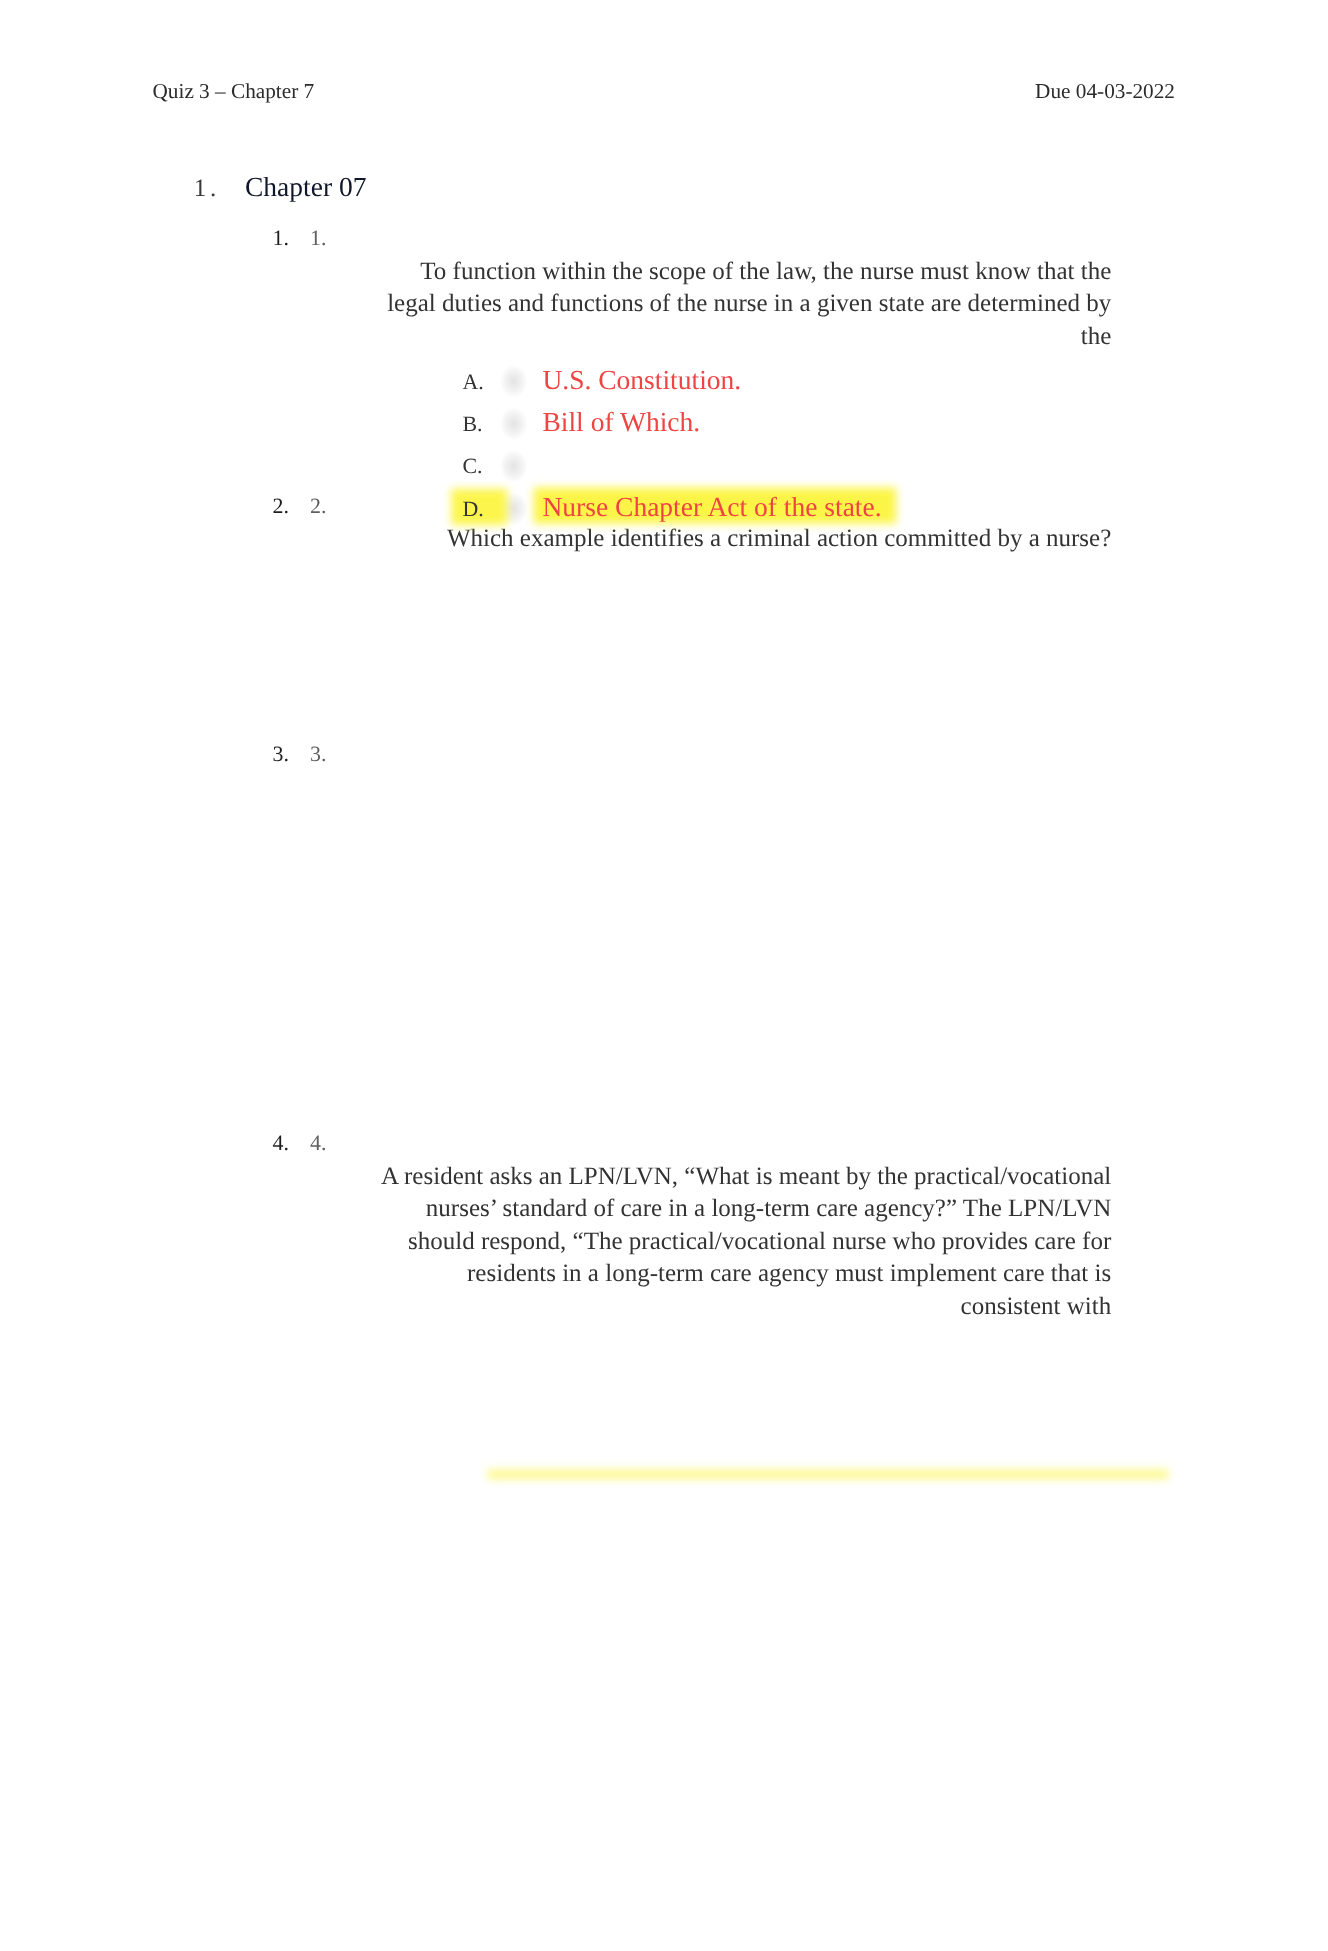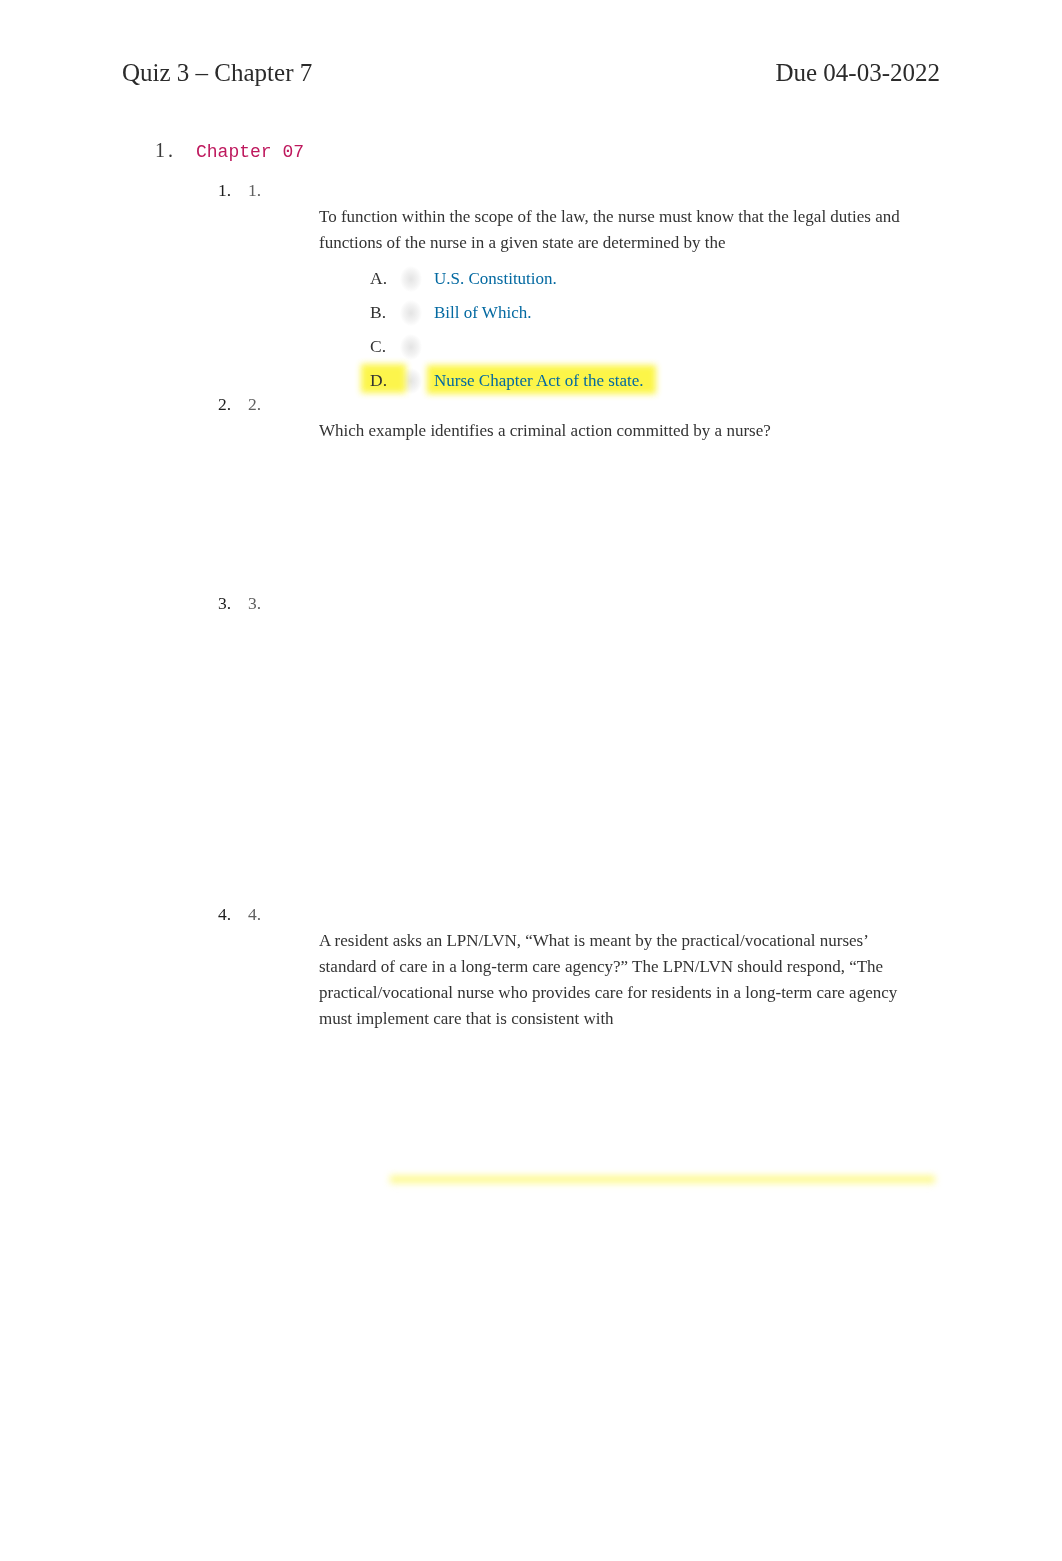--- a/index.html
+++ b/index.html
@@ -22,21 +22,21 @@
 
   
   .doc-header {
     position: absolute;
     top: 60px;
     left: 122px;
     width: 818px;
     display: flex;
     justify-content: space-between;
     align-items: baseline;
-    font-size: 25px;
+    font-size: 17px;
     line-height: 26px;
     color: #2b2b2b;
   }
   .doc-header .hdr-left  { white-space: nowrap; }
   .doc-header .hdr-right { white-space: nowrap; }
 
   
   .chapter-block {
     position: absolute;
     top: 136px;
@@ -46,24 +46,23 @@
   }
   .chapter-marker {
     font-size: 20px;
     line-height: 28px;
     color: #3a3a3a;
     letter-spacing: 3px;
     width: 41px;
     flex: none;
   }
   .chapter-title {
-    font-size: 18px;
+    font-size: 22px;
     line-height: 28px;
-    color: #be185d;
-    font-family: Liberation Mono, monospace;
+    color: #0f172a;
   }
 
   
   .question {
     position: absolute;
     left: 218px;
   }
   .q-markers {
     display: flex;
     align-items: baseline;
@@ -76,27 +75,27 @@
     width: 30px;
     flex: none;
   }
   .q-marker-inner {
     font-size: 17.5px;
     line-height: 24px;
     color: #5f5f5f;
     flex: none;
   }
   .q-stem {
-    margin-left: 101px;
+    margin-left: 79px;
     margin-top: 2px;
     width: 592px;
-    font-size: 17px;
+    font-size: 20px;
     line-height: 26px;
     color: #333333;
-    text-align: left;
+    text-align: right;
   }
 
   
   .options {
     margin-left: 152px;
     margin-top: 9px;
   }
   .option-row {
     position: relative;
     display: flex;
@@ -122,23 +121,23 @@
     background: radial-gradient(ellipse at center,
                 rgba(150,150,150,0.26) 0%,
                 rgba(175,175,175,0.15) 45%,
                 rgba(255,255,255,0) 72%);
     z-index: 1;
     pointer-events: none;
   }
   .opt-text {
     position: relative;
     z-index: 2;
-    font-size: 17px;
-    line-height: 26px;
-    color: #0369a1;
+    font-size: 22px;
+    line-height: 26px;
+    color: #ef4444;
     white-space: nowrap;
   }
 
   
   .option-row.is-highlighted .opt-letter::before {
     content: "";
     position: absolute;
     left: -9px;
     top: -3px;
     width: 45px;

